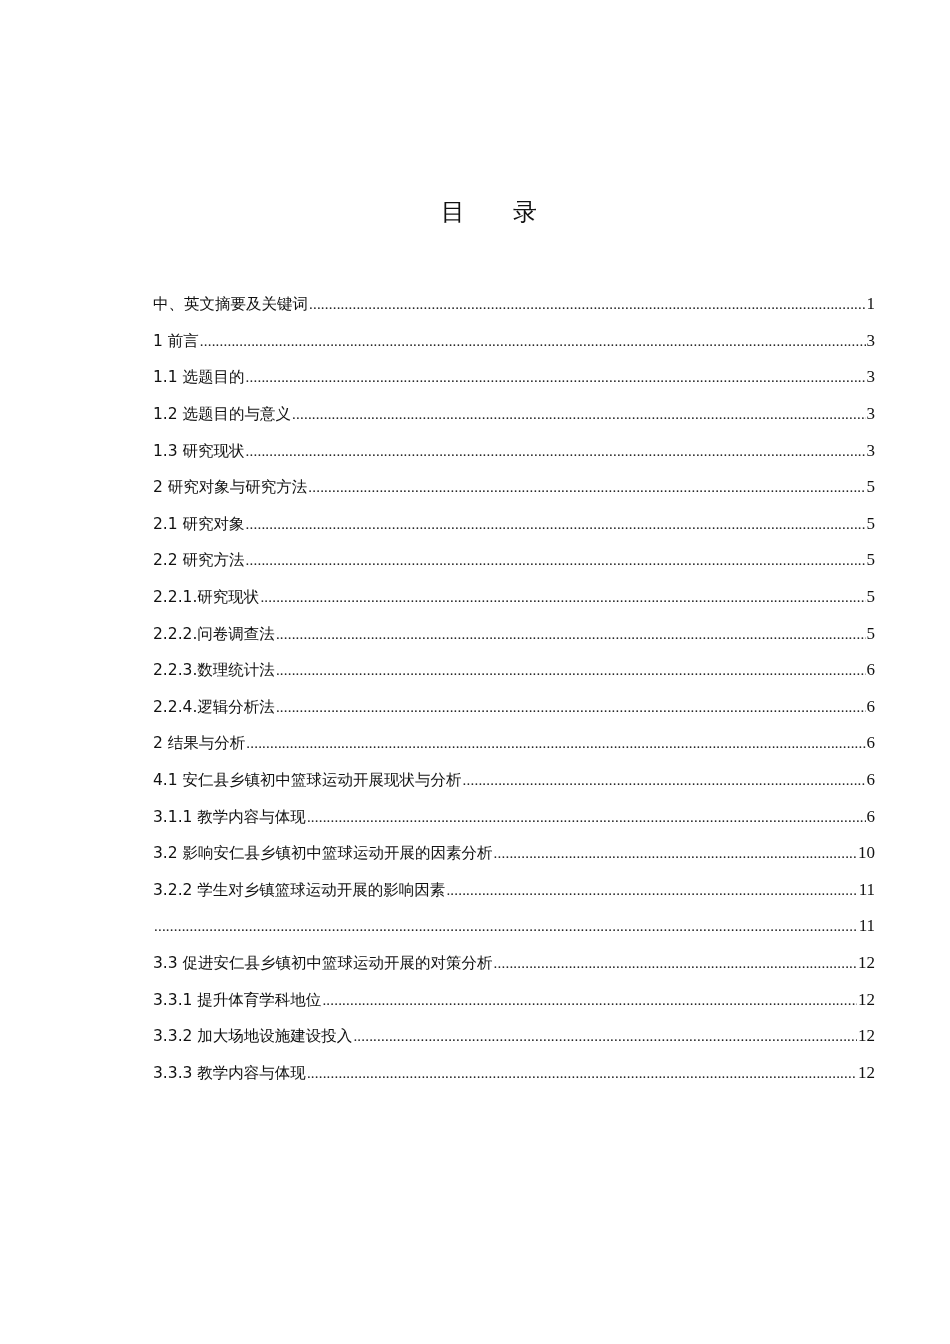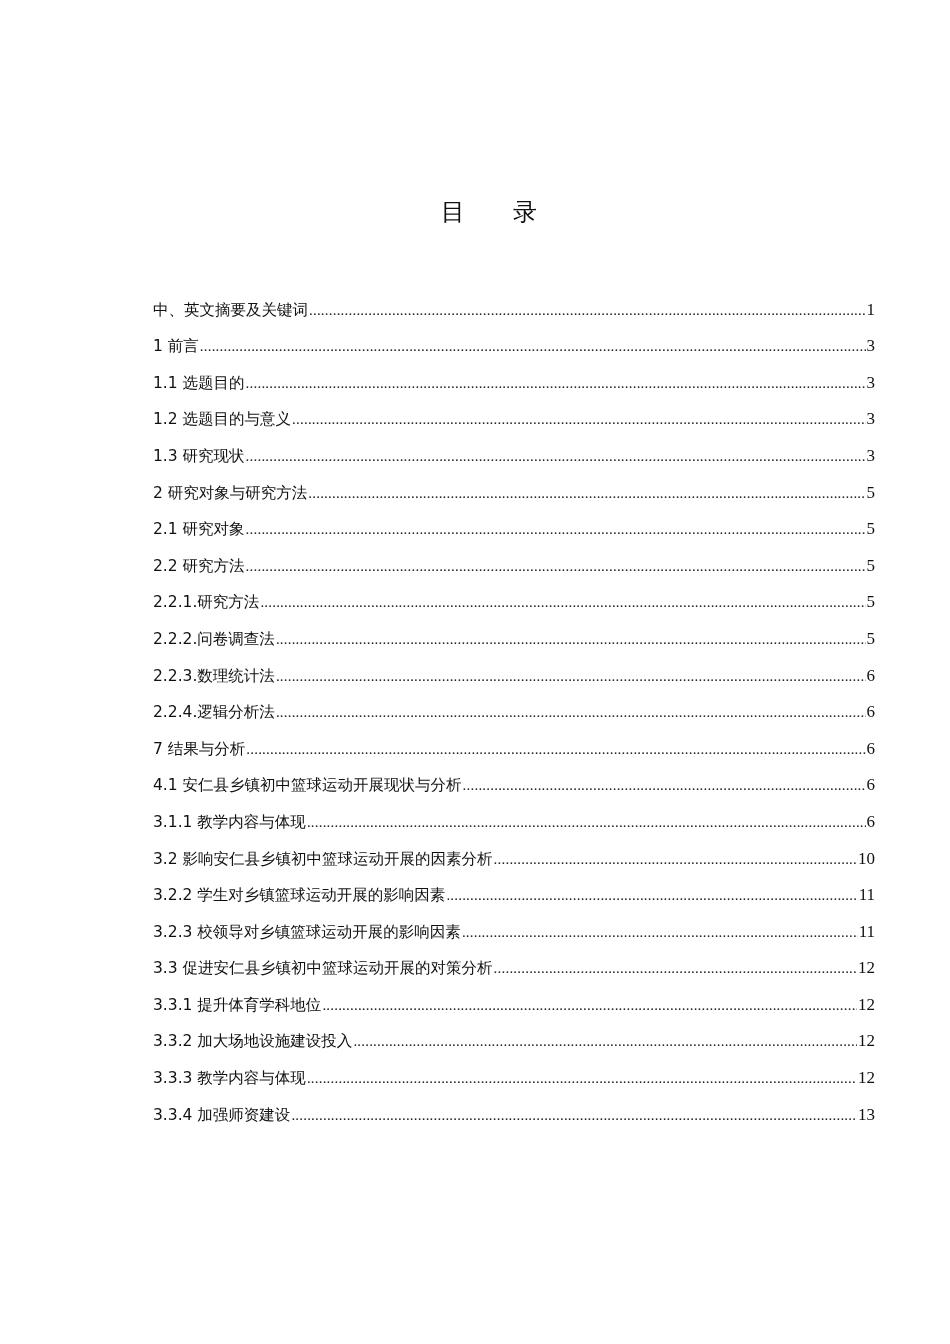--- a/index.html
+++ b/index.html
@@ -42,21 +42,21 @@
       position: absolute;
       left: 136px;
       top: 286px;
       width: 722px;
       margin: 0;
       padding: 0;
       list-style: none;
     }
     .toc-row {
       display: flex;
-      align-items: flex-end;
+      align-items: center;
       height: 36.6px;
       font-size: 16px;
       line-height: 26px;
       cursor: pointer;
     }
     .toc-label {
       white-space: nowrap;
       flex: 0 0 auto;
       font-family: "DejaVu Sans", "Liberation Sans", sans-serif;
       font-size: 15.5px;
@@ -124,41 +124,41 @@
         <span class="toc-label">2.1 研究对象</span>
         <span class="toc-leader"></span>
         <span class="toc-page">5</span>
       </li>
       <li class="toc-row">
         <span class="toc-label">2.2 研究方法</span>
         <span class="toc-leader"></span>
         <span class="toc-page">5</span>
       </li>
       <li class="toc-row">
-        <span class="toc-label">2.2.1.研究方法</span>
+        <span class="toc-label">2.2.1.研究现状</span>
         <span class="toc-leader"></span>
         <span class="toc-page">5</span>
       </li>
       <li class="toc-row">
         <span class="toc-label">2.2.2.问卷调查法</span>
         <span class="toc-leader"></span>
         <span class="toc-page">5</span>
       </li>
       <li class="toc-row">
         <span class="toc-label">2.2.3.数理统计法</span>
         <span class="toc-leader"></span>
         <span class="toc-page">6</span>
       </li>
       <li class="toc-row">
         <span class="toc-label">2.2.4.逻辑分析法</span>
         <span class="toc-leader"></span>
         <span class="toc-page">6</span>
       </li>
       <li class="toc-row">
-        <span class="toc-label">7 结果与分析</span>
+        <span class="toc-label">2 结果与分析</span>
         <span class="toc-leader"></span>
         <span class="toc-page">6</span>
       </li>
       <li class="toc-row">
         <span class="toc-label">4.1 安仁县乡镇初中篮球运动开展现状与分析</span>
         <span class="toc-leader"></span>
         <span class="toc-page">6</span>
       </li>
       <li class="toc-row">
         <span class="toc-label">3.1.1 教学内容与体现</span>
@@ -169,21 +169,20 @@
         <span class="toc-label">3.2 影响安仁县乡镇初中篮球运动开展的因素分析</span>
         <span class="toc-leader"></span>
         <span class="toc-page">10</span>
       </li>
       <li class="toc-row">
         <span class="toc-label">3.2.2 学生对乡镇篮球运动开展的影响因素</span>
         <span class="toc-leader"></span>
         <span class="toc-page">11</span>
       </li>
       <li class="toc-row">
-        <span class="toc-label">3.2.3 校领导对乡镇篮球运动开展的影响因素</span>
         <span class="toc-leader"></span>
         <span class="toc-page">11</span>
       </li>
       <li class="toc-row">
         <span class="toc-label">3.3 促进安仁县乡镇初中篮球运动开展的对策分析</span>
         <span class="toc-leader"></span>
         <span class="toc-page">12</span>
       </li>
       <li class="toc-row">
         <span class="toc-label">3.3.1 提升体育学科地位</span>
@@ -192,20 +191,15 @@
       </li>
       <li class="toc-row">
         <span class="toc-label">3.3.2 加大场地设施建设投入</span>
         <span class="toc-leader"></span>
         <span class="toc-page">12</span>
       </li>
       <li class="toc-row">
         <span class="toc-label">3.3.3 教学内容与体现</span>
         <span class="toc-leader"></span>
         <span class="toc-page">12</span>
-      </li>
-      <li class="toc-row">
-        <span class="toc-label">3.3.4 加强师资建设</span>
-        <span class="toc-leader"></span>
-        <span class="toc-page">13</span>
       </li>
     </ul>
 </div>
 
 </body></html>

